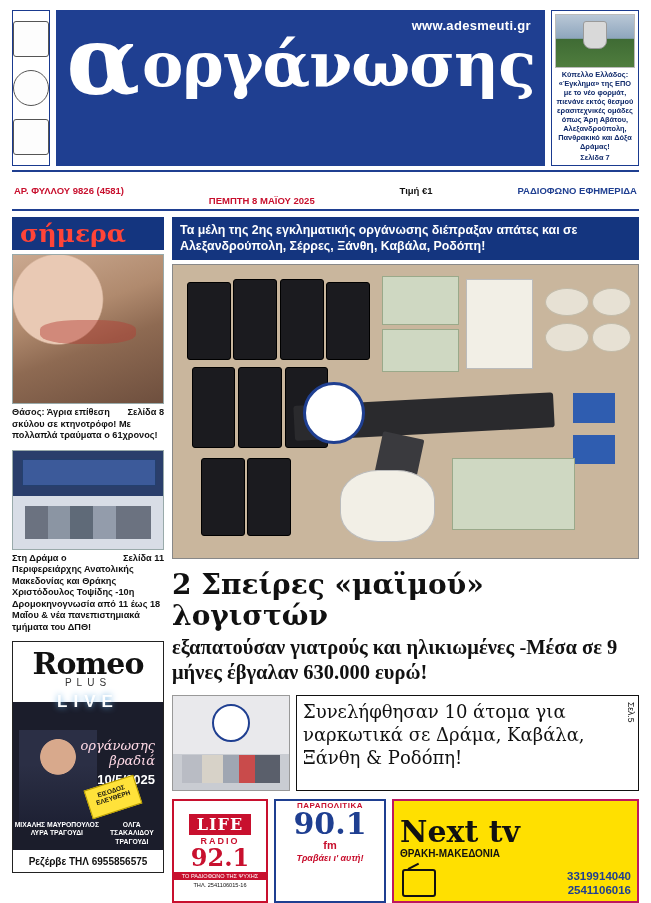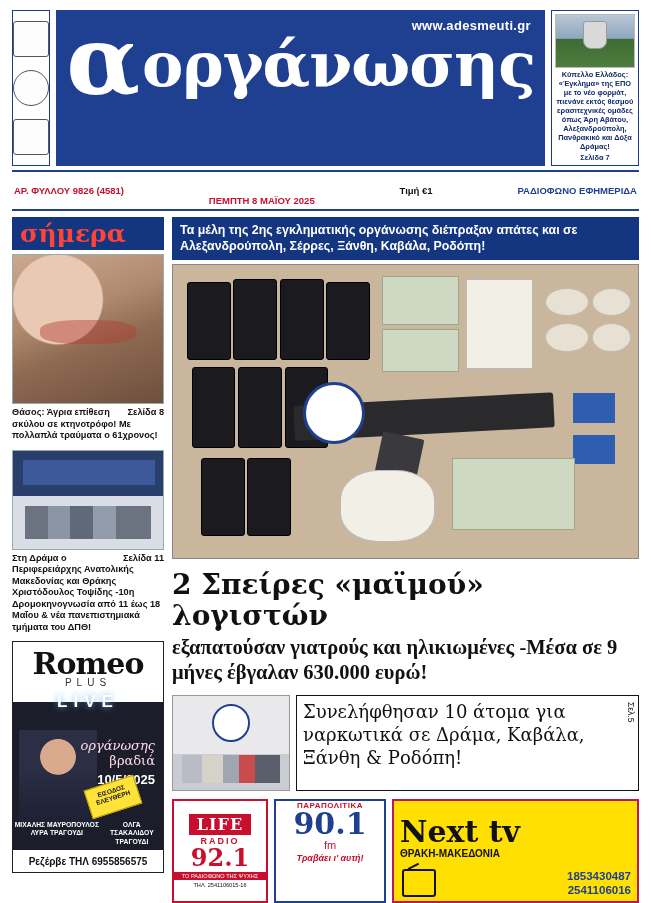--- a/index.html
+++ b/index.html
@@ -110,21 +110,21 @@
     font-family:"DejaVu Serif", serif;font-size:30px;font-weight:bold;color:#111;
     text-align:center;margin-top:4px;letter-spacing:-1px;
   }
   .romeo-plus{font-size:10px;letter-spacing:5px;color:#333;text-align:center;margin-top:-4px;}
   .romeo-live{
     text-align:center;font-size:17px;font-weight:bold;letter-spacing:6px;color:#fff;margin-top:4px;
     text-shadow:0 0 6px #6ad;
   }
   .romeo-sub{position:absolute;right:8px;top:96px;text-align:right;}
   .romeo-sub .l1{font-family:"DejaVu Serif", serif;font-style:italic;font-size:13px;color:#ffd9e6;}
-  .romeo-sub .l2{font-family:"DejaVu Serif", serif;font-size:13px;color:#ffd9e6;}
+  .romeo-sub .l2{font-family:"DejaVu Serif", serif;font-style:italic;font-size:13px;color:#ffd9e6;}
   .romeo-date{position:absolute;right:8px;top:130px;font-size:13px;font-weight:bold;color:#fff;}
   .romeo-person{
     position:absolute;left:6px;top:88px;width:78px;height:96px;
     background:radial-gradient(circle at 50% 28%, #d8a98c 0 22%, transparent 23%),
                linear-gradient(#2b2f45 0 36%, #1d2033 100%);
   }
   .romeo-badge{
     position:absolute;left:74px;top:140px;width:52px;height:30px;transform:rotate(-18deg);
     background:#ffe23a;border:1px solid #b89c00;font-size:6.5px;font-weight:bold;color:#111;
     text-align:center;line-height:1.1;padding-top:4px;box-sizing:border-box;
@@ -202,21 +202,21 @@
   .ad-life .num{font-family:"DejaVu Serif", serif;font-weight:bold;font-size:24px;color:#c8102e;line-height:1;}
   .ad-life .slogan{font-size:5.6px;color:#fff;background:#c8102e;width:100%;text-align:center;padding:1px 0;margin-top:2px;}
   .ad-life .tel{font-size:5.6px;color:#111;margin-top:2px;}
 
   .ad-par{
     width:112px;border:2px solid #1f3f91;box-sizing:border-box;background:#fff;
     display:flex;flex-direction:column;align-items:center;justify-content:flex-start;position:relative;
   }
   .ad-par .tp{font-size:8px;font-weight:bold;color:#c8102e;letter-spacing:.5px;}
   .ad-par .big{font-family:"DejaVu Serif", serif;font-weight:bold;font-size:30px;color:#1f3f91;line-height:.95;}
-  .ad-par .fm{font-size:11px;font-weight:normal;color:#c8102e;}
+  .ad-par .fm{font-size:11px;font-weight:bold;color:#c8102e;}
   .ad-par .slog{font-size:9px;font-weight:bold;color:#c8102e;font-style:italic;margin-top:2px;}
 
   .ad-next{
     flex:1;border:2px solid #be185d;box-sizing:border-box;background:#ffe000;position:relative;padding:16px 6px;
   }
   .ad-next .brand{font-family:"DejaVu Serif", serif;font-weight:bold;font-size:30px;color:#111;line-height:1;}
   .ad-next .region{font-size:10px;font-weight:bold;color:#111;margin-top:1px;}
   .ad-next .phones{position:absolute;right:6px;bottom:4px;text-align:right;font-size:11.5px;font-weight:bold;color:#1f3f91;line-height:1.25;}
   .ad-next .tvicon{
     position:absolute;left:8px;bottom:4px;width:30px;height:24px;border:2px solid #111;border-radius:3px;background:#ffe000;
@@ -353,21 +353,21 @@
           <div class="big">90.1</div>
           <div class="fm">fm</div>
           <div class="slog">Τραβάει ι' αυτή!</div>
         </div>
 
         <div class="ad-next">
           <div class="brand">Next tv</div>
           <div class="region">ΘΡΑΚΗ-ΜΑΚΕΔΟΝΙΑ</div>
           <div class="tvicon"></div>
           <div class="phones">
-            <div>1853430487</div>
+            <div>3319914040</div>
             <div>2541106016</div>
           </div>
         </div>
       </div>
 
     </div>
   </div>
 </div>
 
 </body></html>

